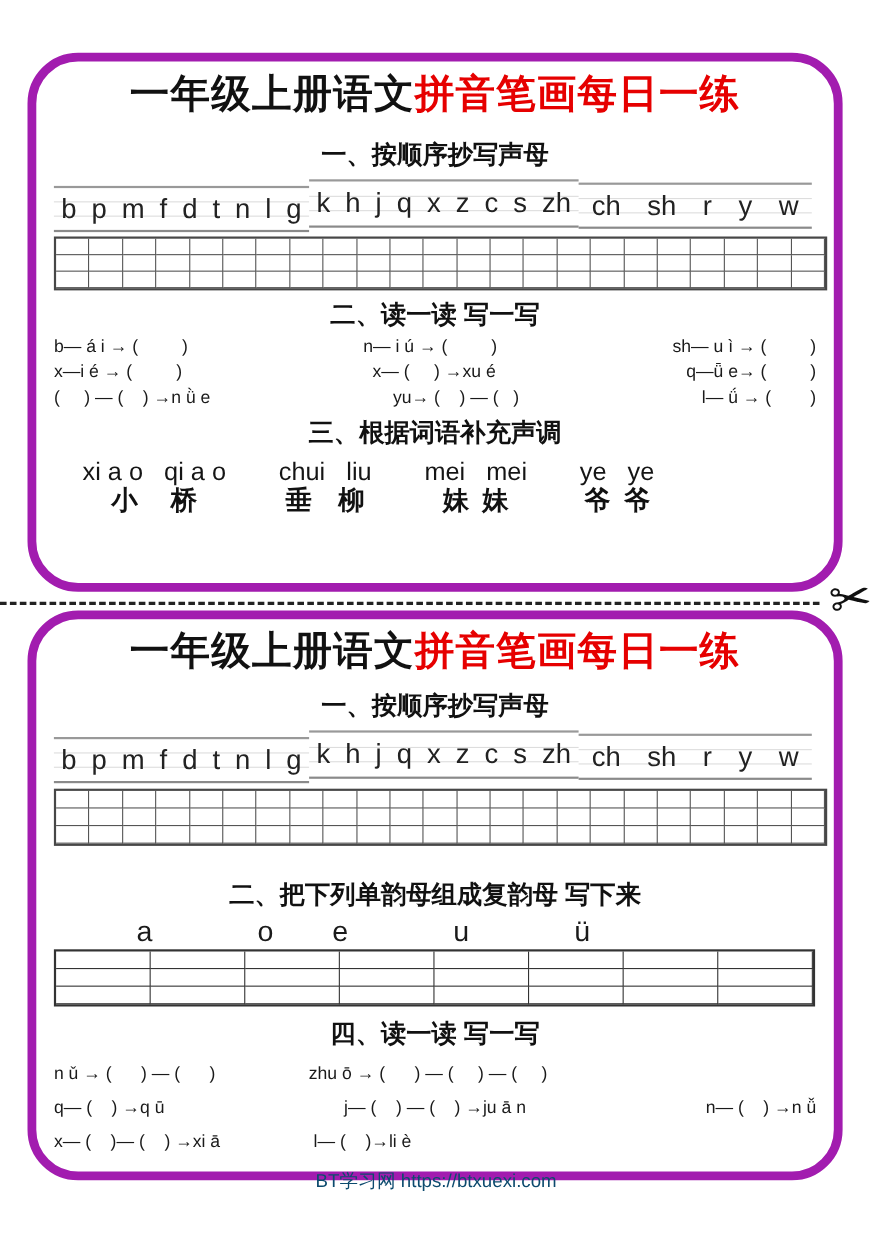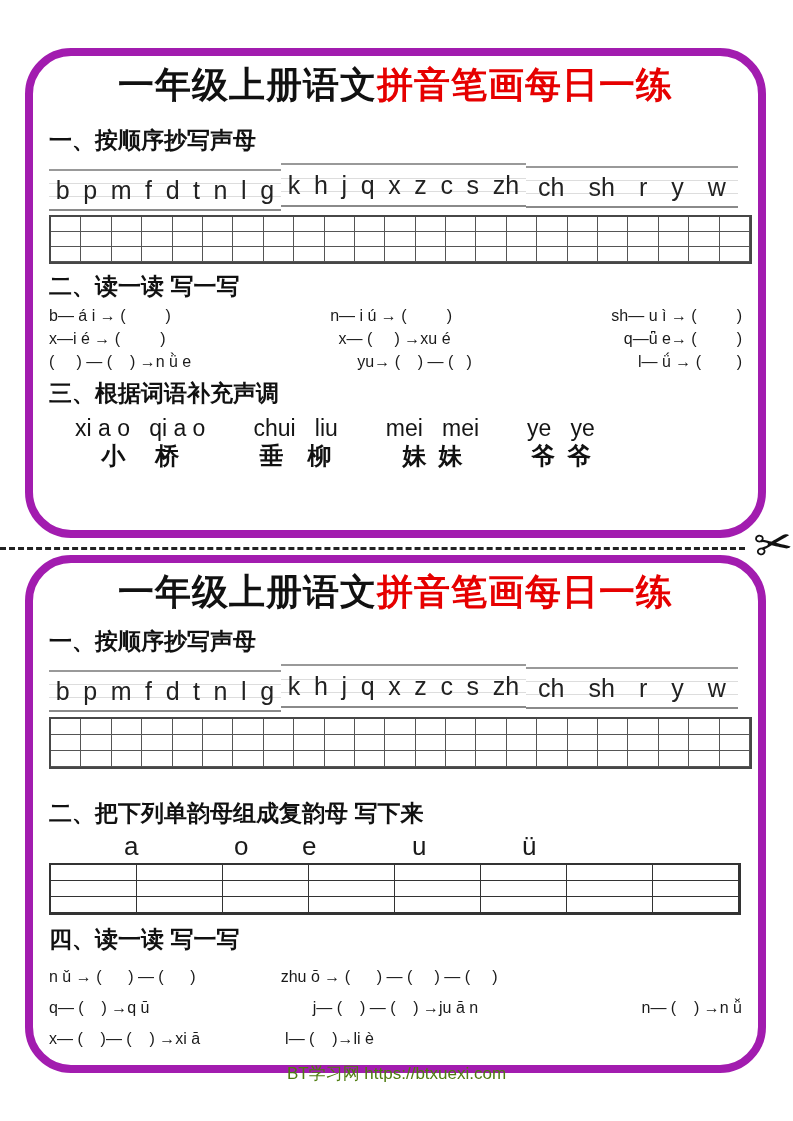--- a/index.html
+++ b/index.html
@@ -10,21 +10,21 @@
   .panel{
     box-sizing:border-box;width:741px;margin-left:25px;
     border:8px solid #a21caf;border-radius:46px;
     padding:4px 16px 0 16px;overflow:hidden;background:#fff;
   }
   .panel1{margin-top:48px;height:490px;}
   .panel2{height:518px;}
   .title{text-align:center;font-size:36px;font-weight:bold;letter-spacing:1px;margin-top:2px;height:46px;line-height:46px;white-space:nowrap;}
   .t-black{color:#111;}
   .t-red{color:#e60000;}
-  .heading{font-size:23px;font-weight:bold;color:#111;white-space:pre;}
+  .heading{font-size:23px;font-weight:bold;color:#111;white-space:pre;text-align:center;}
   .h1a{margin-top:17px;}
   .h2a{margin-top:7px;}
   .h3a{margin-top:7px;}
   .p2h1{margin-top:11px;}
   .p2h2{margin-top:29px;}
   .p2h4{margin-top:9px;}
 
   
   .staves{display:flex;margin-top:6px;align-items:flex-start;}
   .stave{
@@ -74,21 +74,21 @@
   .vletter:nth-child(1){left:75px;}
   .vletter:nth-child(2){left:185px;}
   .vletter:nth-child(3){left:253px;}
   .vletter:nth-child(4){left:363px;}
   .vletter:nth-child(5){left:473px;}
   .vtable{display:grid;border:2px solid #333;box-sizing:border-box;width:692px;margin-top:0px;}
   .tcell{height:16px;border-right:1px solid #333;border-bottom:1px solid #333;box-sizing:border-box;}
 
   .footer{
     position:absolute;left:0;top:1062px;width:793px;text-align:center;
-    color:#4d7c0f;font-size:17px;z-index:3;
+    color:#0c4a6e;font-size:17px;z-index:3;
   }
 </style>
 </head>
 <body>
 
 <div class="page">
 
   <div class="panel panel1">
     <div class="title"><span class="t-black">一年级上册语文</span><span class="t-red">拼音笔画每日一练</span></div>
 

